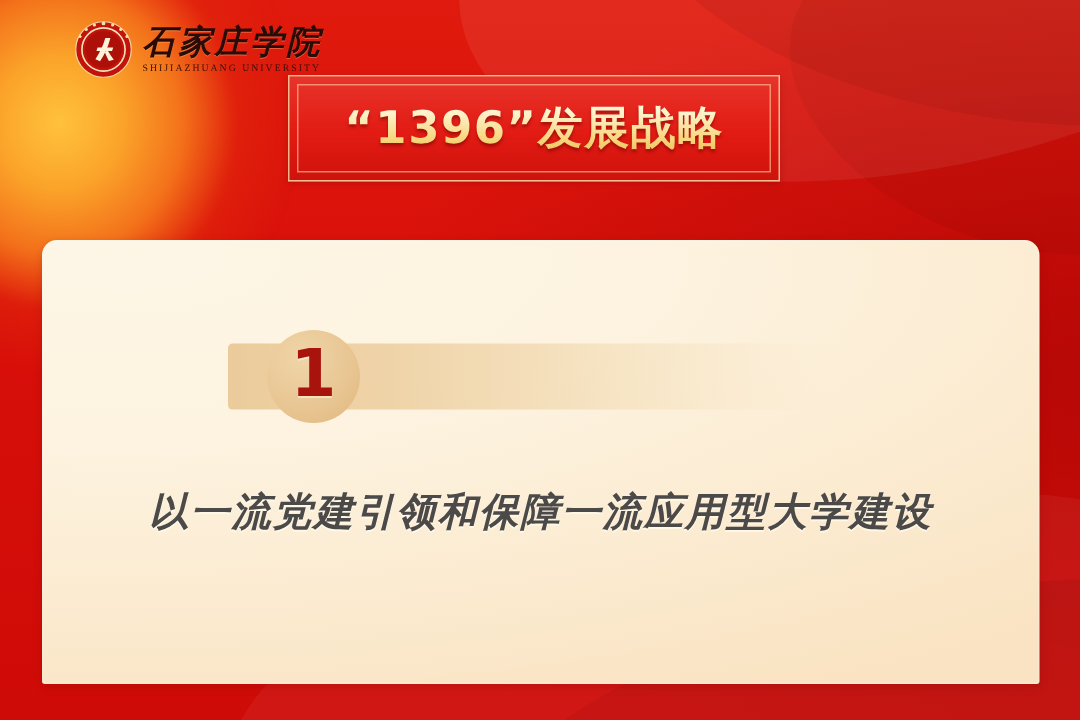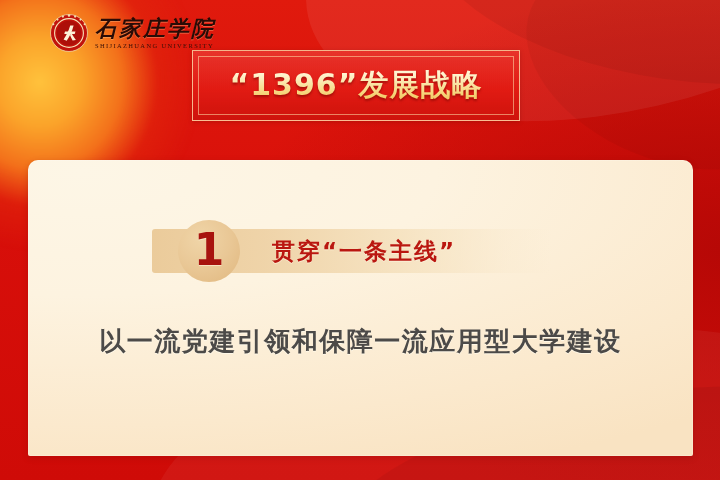--- a/index.html
+++ b/index.html
@@ -208,20 +208,21 @@
     left: 0; top: 164px;
     width: 100%;
     text-align: center;
     font-family: "DejaVu Sans", sans-serif;
     font-weight: 700;
     font-size: 26px;
     letter-spacing: 1.5px;
     color: #4c4a48;
     text-shadow: 0 1px 0 rgba(255,252,240,0.7);
     white-space: nowrap;
+    font-style: italic;
   }
 </style>
 </head>
 <body>
 
 <div id="stage">
 
   <div class="bg-base"></div>
   <div class="bg-glow"></div>
   <div class="ribbon r1"></div>
@@ -261,20 +262,19 @@
     <div class="title-text">“1396”发展战略</div>
   </div>
 
   <div class="card">
 
     <div class="heading-row">
       <div class="heading-band"></div>
       <div class="badge-circle">
         <span class="badge-num">1</span>
       </div>
-      <div class="heading-label">贯穿“一条主线”</div>
     </div>
 
     <div class="statement">以一流党建引领和保障一流应用型大学建设</div>
 
   </div>
 
 </div>
 
 </body></html>

